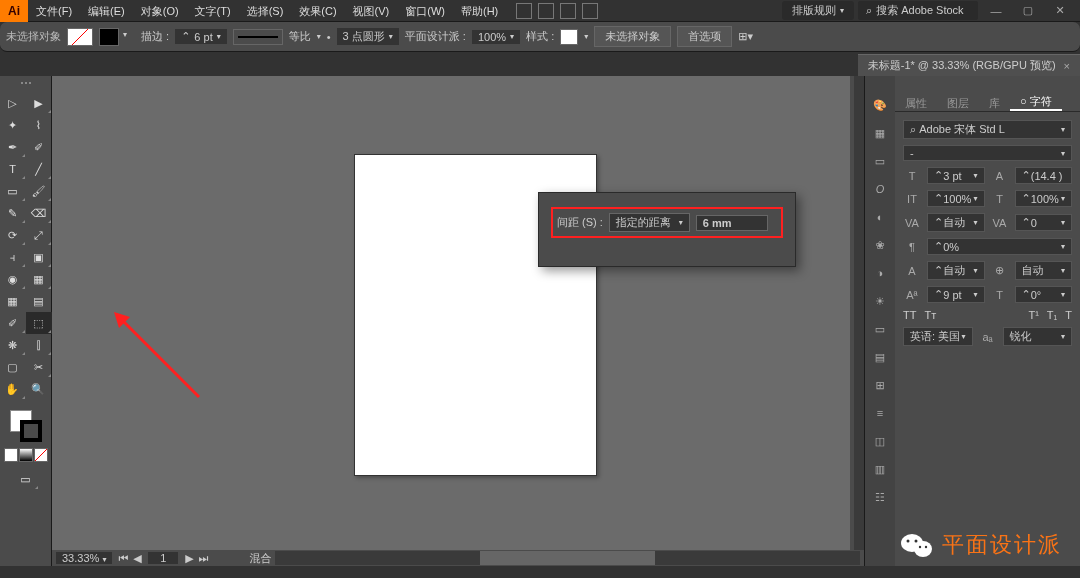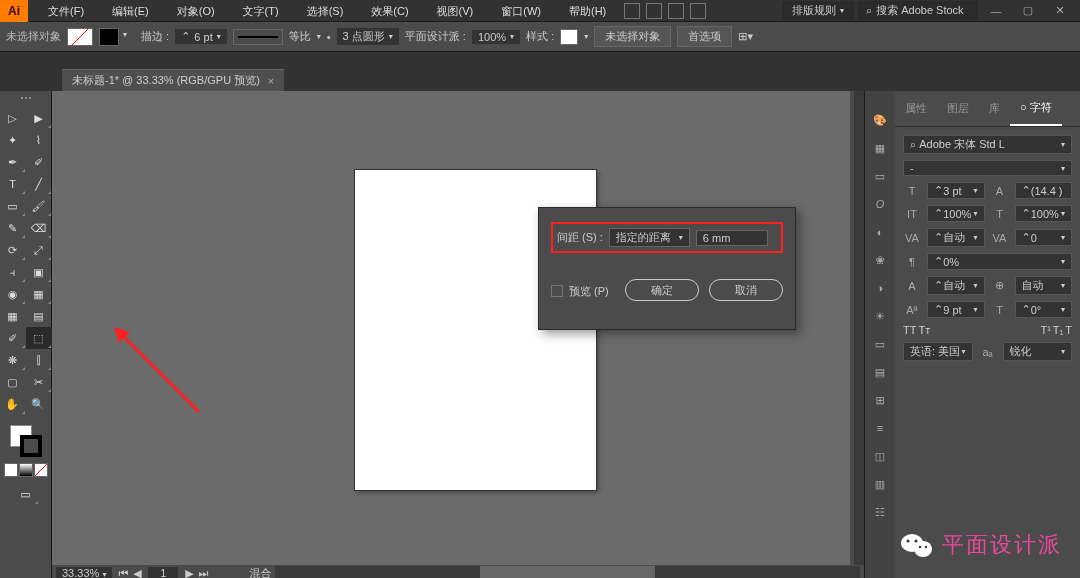--- a/index.html
+++ b/index.html
@@ -1,31 +1,31 @@
 <!DOCTYPE html>
 <html><head>
 <meta charset="utf-8">
 <style>
 * { margin:0; padding:0; box-sizing:border-box; font-family:"Microsoft YaHei",sans-serif; font-size:11px; color:#ccc; user-select:none; }
 body { background:#323232; width:1080px; height:578px; position:relative; overflow:hidden; }
 .menubar { height:22px; background:#323232; display:flex; align-items:center; border-bottom:1px solid #1a1a1a; }
 .ai-logo { width:28px; height:22px; background:#ff7c00; color:#330000; font-weight:bold; display:flex; align-items:center; justify-content:center; font-size:12px; }
-.menu-item { padding:0 8px; line-height:22px; color:#ddd; cursor:pointer;margin-left:12px; }
+.menu-item { padding:0 8px; line-height:22px; color:#ddd; cursor:pointer; }
 .menu-right { margin-left:auto; display:flex; align-items:center; gap:4px; padding-right:6px; }
 .menu-right .preset { background:#2a2a2a; padding:2px 10px; border-radius:3px; display:flex; align-items:center; gap:4px; }
 .search-box { background:#2a2a2a; padding:2px 8px; width:120px; color:#888; border-radius:2px; display:flex; align-items:center; gap:4px; }
 .win-ctl { width:28px; text-align:center; color:#aaa; }
-.ctrlbar { height:30px; background:#4b4b4b; display:flex; align-items:center; border-bottom:1px solid #1a1a1a; padding:0 6px; gap:6px; }
+.ctrlbar { height:30px; background:#4b4b4b; display:flex; align-items:center; border-bottom:1px solid #1a1a1a; padding:0 6px; gap:6px;border-radius:7px; }
 .ctrlbar .sel { color:#bbb; }
 .swatch { width:26px; height:18px; background:linear-gradient(135deg,#fff 48%,red 48%,red 52%,#fff 52%); border:1px solid #666; }
 .swatch-dark { width:20px; height:18px; background:#000; border:1px solid #666; position:relative; }
 .swatch-dark::after { content:"▾"; position:absolute; right:-9px; top:1px; font-size:8px; }
 .ctrl-val { background:#333; padding:1px 6px; display:flex; align-items:center; gap:4px; }
 .ctrl-btn { background:#555; padding:2px 10px; border:1px solid #666; }
-.tabbar { height:39px; background:#323232; padding-left:62px; display:flex; align-items:end; }
+.tabbar { height:24px; background:#323232; padding-left:62px; display:flex; align-items:end;justify-content:flex-end; }
 .tabbar .tab { background:#4f4f4f; height:22px; padding:0 10px; display:flex; align-items:center; gap:8px; border-top:1px solid #666; }
 .tabbar .tab .x { color:#aaa; }
 .main { display:flex; height:490px; }
 .toolbox { width:52px; background:#4b4b4b; border-right:1px solid #1a1a1a; display:flex; flex-direction:column; align-items:center; padding-top:6px; }
 .toolgrab { width:30px; height:6px; display:flex; justify-content:center; gap:2px; margin-bottom:4px; }
 .toolgrab span { width:2px; height:2px; background:#888; }
 .trow { display:flex; }
 .tbtn { width:26px; height:22px; display:flex; align-items:center; justify-content:center; color:#ddd; position:relative; cursor:pointer; }
 .tbtn.active { background:#2a2a2a; }
 .tbtn .corner { position:absolute; right:1px; bottom:1px; width:0; height:0; border-right:3px solid #888; border-top:3px solid transparent; }
@@ -46,42 +46,42 @@
 .navctl { width:14px; text-align:center; }
 .track { flex:1; background:#3a3a3a; height:14px; margin:0 4px; position:relative; }
 .thumb { position:absolute; left:35%; width:30%; height:100%; background:#666; }
 .dialog { position:absolute; left:486px; top:116px; width:258px; background:#4b4b4b; border:1px solid #2a2a2a; box-shadow:4px 4px 10px rgba(0,0,0,.4); }
 .dlg-title { background:#434343; padding:4px 10px; border-bottom:1px solid #2a2a2a; }
 .dlg-body { padding:14px 12px 16px; }
 .dlg-row { display:flex; align-items:center; gap:6px; margin-bottom:12px; }
 .red-box { border:2px solid #ff2020; padding:4px 4px; }
 .select { background:#333; border:1px solid #666; padding:1px 6px; display:flex; align-items:center; gap:8px; }
 .select .arr { font-size:8px; }
-.input { background:#333; border:1px solid #666; padding:1px 6px; width:72px; }
+.input { background:#333; border:1px solid #666; padding:1px 6px; width:72px;font-weight:bold; }
 .orient { width:26px; height:18px; border:1px solid #666; background:#333; display:flex; align-items:center; justify-content:center; font-size:9px; letter-spacing:-1px; }
 .orient.active { background:#222; }
 .dlg-btns { display:flex; justify-content:center; gap:10px; margin-top:14px; }
 .dlg-btn { width:74px; height:22px; border:1px solid #ccc; border-radius:11px; display:flex; align-items:center; justify-content:center; cursor:pointer; }
 .dlg-preview { display:flex; align-items:center; gap:6px; color:#888; margin-top:16px; }
 .chk { width:12px; height:12px; border:1px solid #777; }
 .rightdock { width:216px; background:#4b4b4b; border-left:1px solid #1a1a1a; display:flex; }
 .iconcol { width:30px; background:#434343; display:flex; flex-direction:column; align-items:center; gap:10px; padding-top:20px; }
 .iconcol div { width:18px; height:18px; color:#aaa; display:flex; align-items:center; justify-content:center; }
 .panel { flex:1; display:flex; flex-direction:column; }
-.ptabs { display:flex; height:36px; border-bottom:1px solid #2a2a2a; }
+.ptabs { display:flex; height:36px; border-bottom:1px solid #2a2a2a;align-items:flex-end; }
 .ptab { padding:0 10px; display:flex; align-items:center; color:#999; }
 .ptab.active { color:#fff; border-bottom:2px solid #fff; }
 .pbody { padding:8px; display:flex; flex-direction:column; gap:6px; }
 .prow { display:flex; align-items:center; gap:6px; }
 .pfield { flex:1; background:#333; border:1px solid #555; padding:1px 6px; display:flex; align-items:center; }
 .pfield .arr { margin-left:auto; font-size:8px; }
 .picon { width:18px; display:flex; justify-content:center; color:#aaa; }
 .watermark { position:absolute; right:18px; bottom:18px; display:flex; align-items:center; gap:8px; }
 .watermark .wicon { width:34px; height:28px; }
-.watermark .wtxt { font-size:22px; color:#ec4899; font-weight:500; letter-spacing:2px; }
+.watermark .wtxt { font-size:22px; color:#f97316; font-weight:500; letter-spacing:2px; }
 .caret { font-size:8px; }
 .vbar { width:14px; position:absolute; right:0; top:0; bottom:16px; background:#4b4b4b; }
 .vbar .track { width:14px; height:100%; background:#3a3a3a; }
 .mid-icons { display:flex; gap:6px; margin-left:10px; }
 .mid-icons span { width:16px; height:16px; border:1px solid #777; }
 </style>
 </head>
 <body>
 
 <div class="menubar">
@@ -243,30 +243,20 @@
 
     <div class="dialog">
       <div class="dlg-body">
         <div class="dlg-row red-box">
           <span>间距 (S) :</span>
           <div class="select">
               <span>指定的距离</span>
               <span class="arr">▾</span>
             </div>
           <div class="input">6 mm</div>
-        </div>
-        <div class="dlg-row" style="justify-content:space-between">
-          <div class="dlg-preview">
-              <div class="chk"></div>
-              <span>预览 (P)</span>
-            </div>
-          <div class="dlg-btns">
-            <div class="dlg-btn">确定</div>
-            <div class="dlg-btn">取消</div>
-          </div>
         </div>
       </div>
     </div>
 
     <div class="vbar">
         <div class="track"></div>
       </div>
     <div class="scroll-h">
       <div class="zoom"><span>33.33%</span> <span class="caret">▾</span></div>
       <span class="navctl">⏮</span>
@@ -385,21 +375,21 @@
               <span>9 pt</span>
               <span class="arr">▾</span>
             </div>
           <span class="picon">T</span>
             <div class="pfield">
               <span>⌃</span>
               <span>0°</span>
               <span class="arr">▾</span>
             </div>
         </div>
-        <div class="prow" style="gap:2px;color:#aaa">
+        <div class="prow" style="gap:8px;color:#aaa">
           <span>TT</span>
             <span>Tᴛ</span>
           <span style="margin-left:auto">T¹</span>
             <span>T₁</span>
             <span>T</span>
         </div>
         <div class="prow">
           <div class="pfield">
               <span>英语: 美国</span>
               <span class="arr">▾</span>

